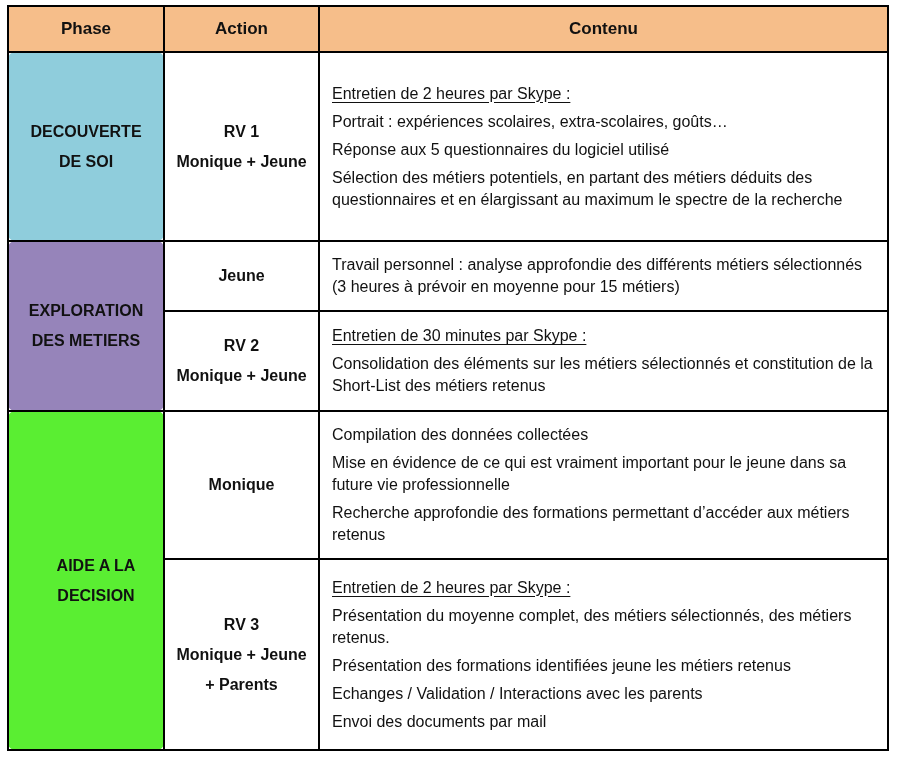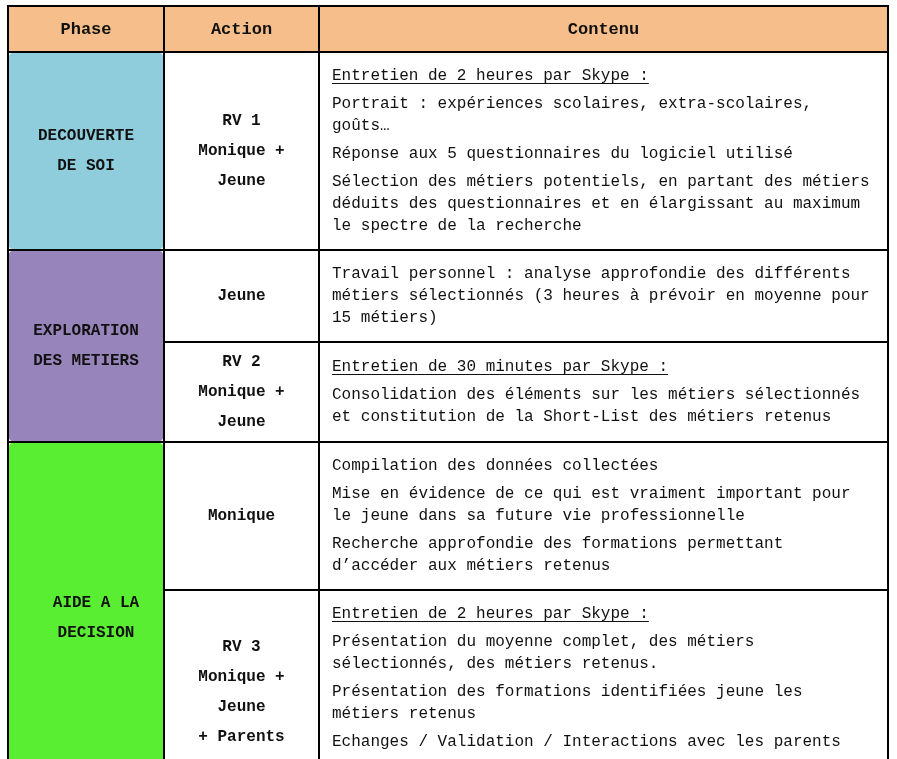--- a/index.html
+++ b/index.html
@@ -23,21 +23,20 @@
     table-layout:fixed;
     width:880px;
   }
   .tbl col.c1{width:156px;}
   .tbl col.c2{width:155px;}
   .tbl col.c3{width:569px;}
   .tbl th,.tbl td{
     border:2px solid var(--border);
     vertical-align:middle;
     padding:4px 8px;
-    font-family:Liberation Mono, monospace;
   }
   .tbl th{
     background:var(--header-bg);
     font-size:17px;font-weight:bold;
     text-align:center;
     height:46px;
   }
   td.phase{
     text-align:center;
     font-weight:bold;

